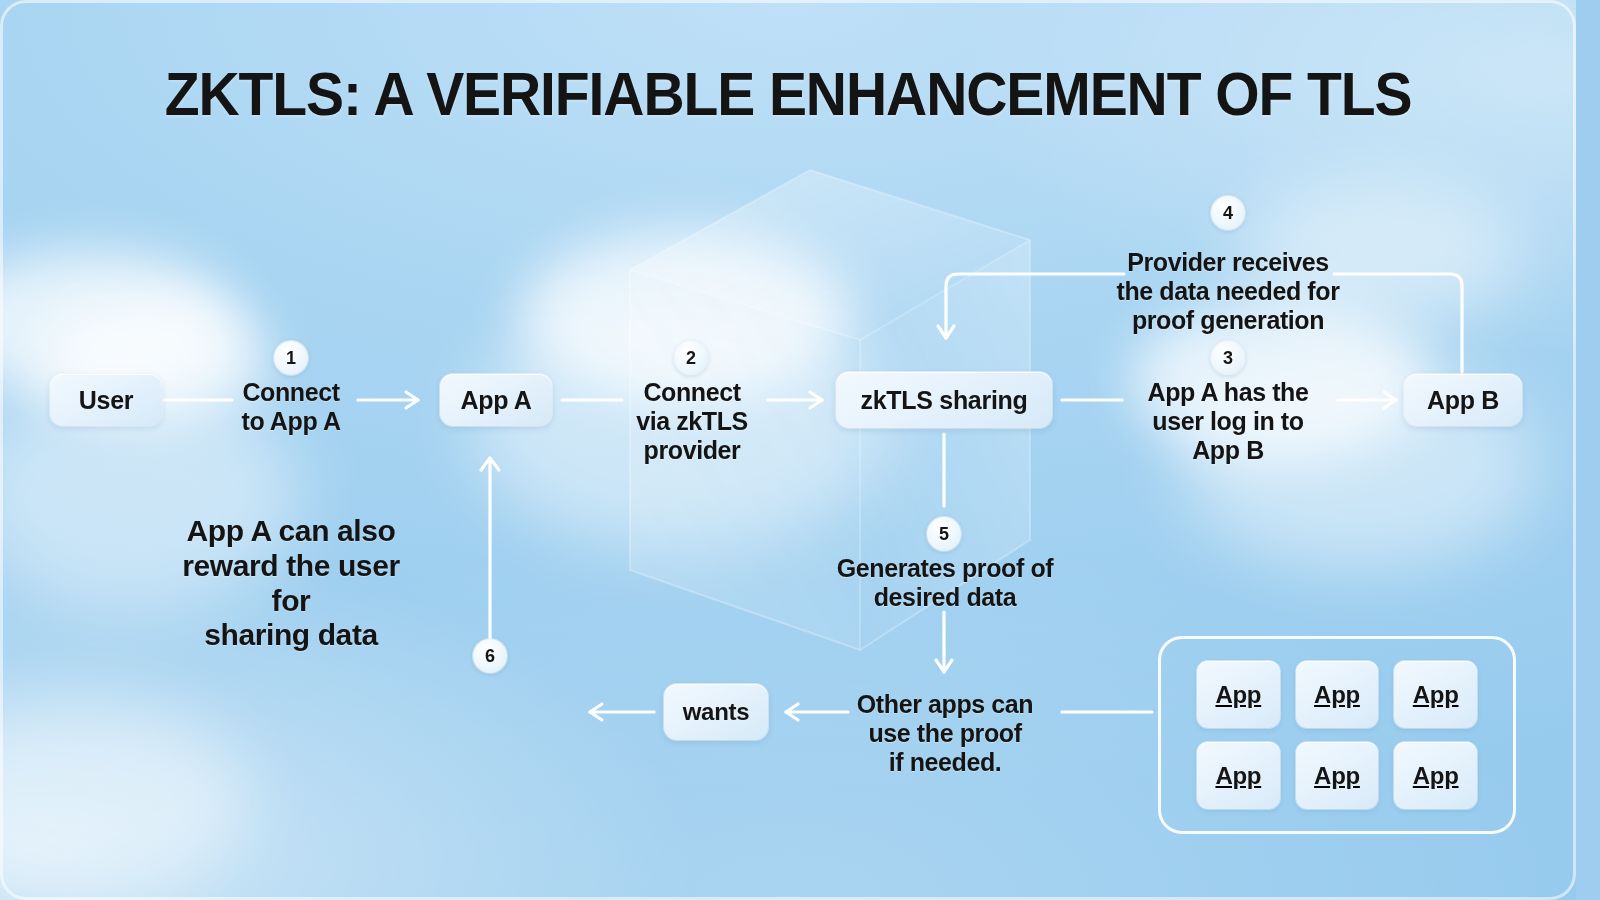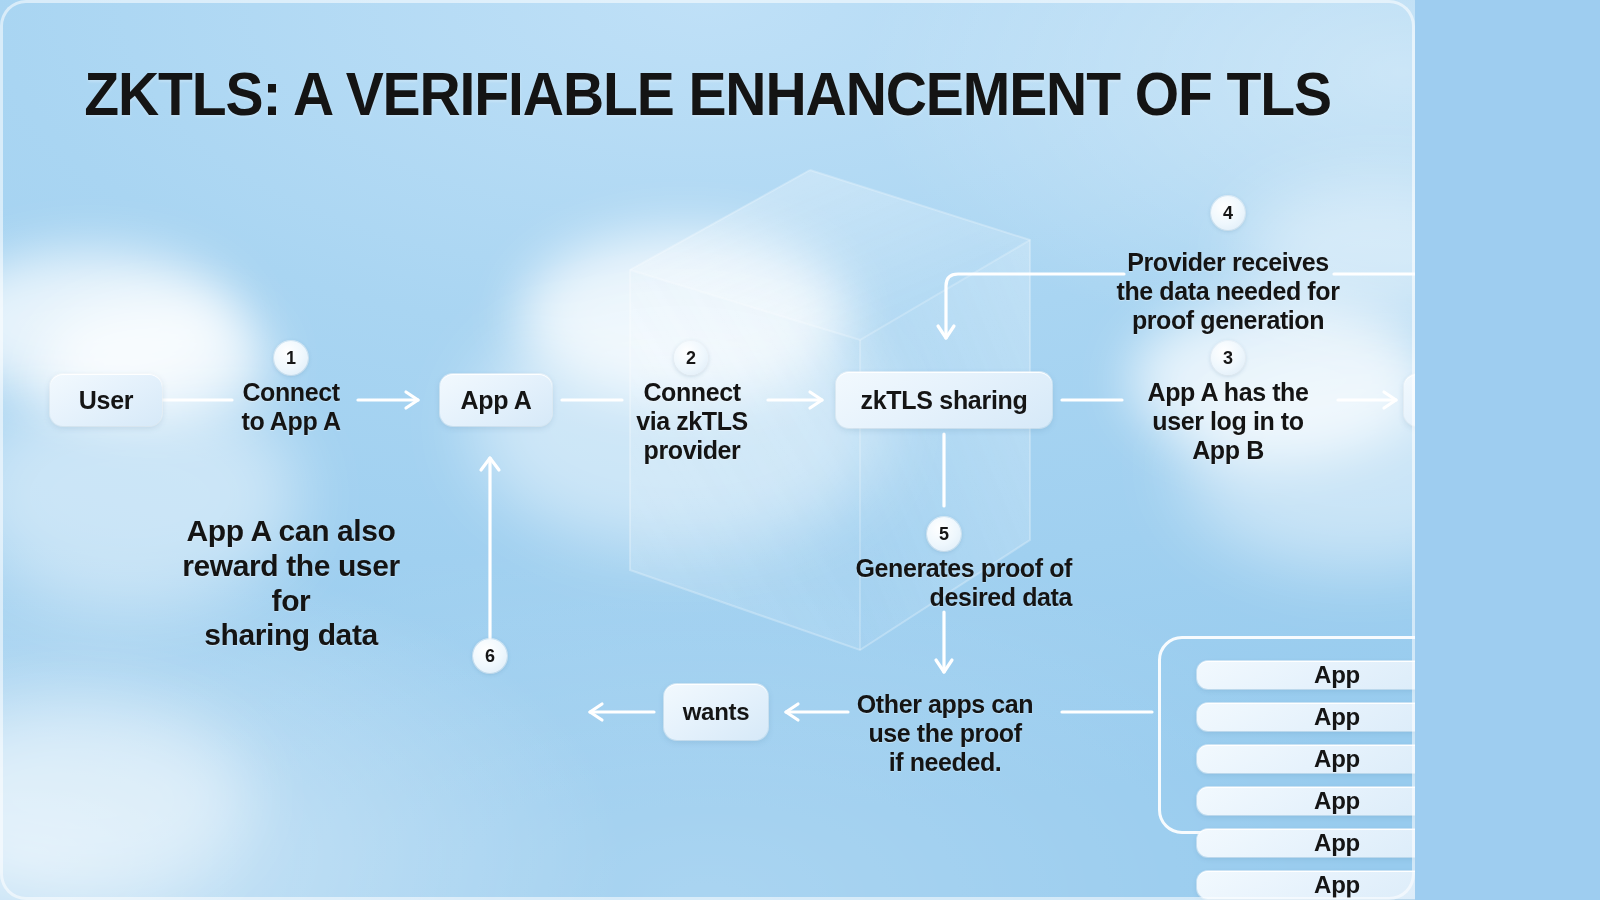--- a/index.html
+++ b/index.html
@@ -4,21 +4,21 @@
 <style>
   html,body{margin:0;padding:0;}
   body{
     width:1600px;height:900px;overflow:hidden;
     font-family:"Liberation Sans", sans-serif;
     background:#9ecdf0;
   }
 
   
   #stage{
-    position:relative;width:1415px;height:900px;overflow:hidden;
+    position:relative;width:1576px;height:900px;overflow:hidden;
     background:
       radial-gradient(120% 90% at 50% 0%,   #bfe0f7 0%, #a9d5f2 42%, #97cbee 100%);
   }
   
   #stage:before{
     content:"";position:absolute;inset:0;pointer-events:none;
     background:
       radial-gradient(60% 50% at 2% 95%,  rgba(255,255,255,.55), rgba(255,255,255,0) 70%),
       radial-gradient(55% 45% at 99% 8%,  rgba(255,255,255,.40), rgba(255,255,255,0) 70%),
       radial-gradient(70% 60% at 50% 100%,rgba(255,255,255,.18), rgba(255,255,255,0) 70%);
@@ -62,23 +62,24 @@
     background:radial-gradient(circle at 38% 32%,#ffffff 0%,#eef7fd 55%,#dceaf6 100%);
     box-shadow:0 1px 4px rgba(60,110,150,.25), 0 0 0 1px rgba(255,255,255,.6);
     display:flex;align-items:center;justify-content:center;
     font-size:18px;font-weight:bold;color:#161616;
   }
 
   
   .apps-box{
     position:absolute;border-radius:24px;
     border:3px solid rgba(255,255,255,.92);
-    display:grid;grid-template-columns:repeat(1,1fr);
+    display:grid;grid-template-columns:repeat(3,1fr);
     grid-auto-rows:1fr;gap:14px 16px;padding:22px 36px;
     box-sizing:border-box;
+    text-decoration:underline;
   }
   .app-cell{
     display:flex;align-items:center;justify-content:center;
     border-radius:11px;
     background:linear-gradient(150deg,#f2f9fe 0%,#e6f2fc 45%,#d8eaf8 100%);
     box-shadow:0 2px 5px rgba(60,110,150,.16),
                inset 0 1px 0 rgba(255,255,255,.95),
                0 0 0 1px rgba(255,255,255,.5);
     font-weight:bold;font-size:24px;color:#151515;letter-spacing:-.3px;
   }
@@ -192,21 +193,21 @@
   <div class="badge" style="left:674px;top:341px;">2</div>
   <div class="steptext" style="left:600px;top:378px;width:184px;font-size:25px;">Connect<br>via zkTLS<br>provider</div>
 
   <div class="badge" style="left:1211px;top:341px;">3</div>
   <div class="steptext" style="left:1118px;top:378px;width:220px;font-size:25px;">App A has the<br>user log in to<br>App B</div>
 
   <div class="badge" style="left:1211px;top:196px;">4</div>
   <div class="steptext" style="left:1098px;top:248px;width:260px;font-size:25px;">Provider receives<br>the data needed for<br>proof generation</div>
 
   <div class="badge" style="left:927px;top:517px;">5</div>
-  <div class="steptext" style="left:818px;top:554px;width:254px;font-size:25px;text-align:right;">Generates proof of<br>desired data</div>
+  <div class="steptext" style="left:818px;top:554px;width:254px;font-size:25px;">Generates proof of<br>desired data</div>
 
   <div class="badge" style="left:473px;top:639px;">6</div>
 
   <div class="steptext" style="left:836px;top:690px;width:218px;font-size:25px;">Other apps can<br>use the proof<br>if needed.</div>
 
   <div class="steptext" style="left:178px;top:514px;width:226px;font-size:30px;">App A can also<br>reward the user for<br>sharing data</div>
 
   <div class="apps-box" style="left:1158px;top:636px;width:358px;height:198px;">
     <div class="app-cell">App</div>
     <div class="app-cell">App</div>

